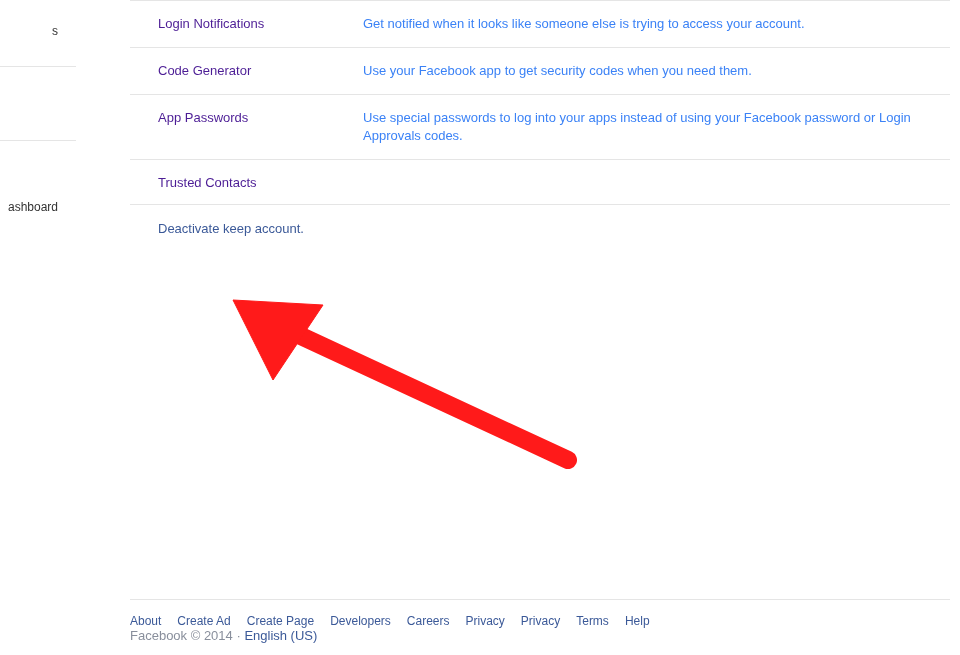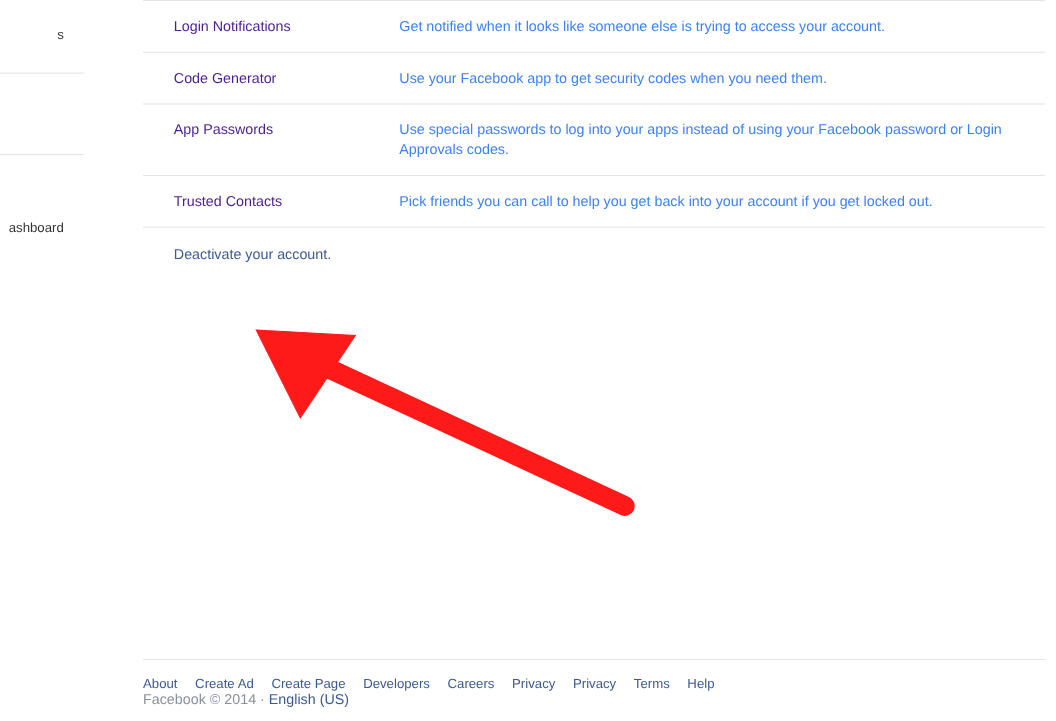--- a/index.html
+++ b/index.html
@@ -147,25 +147,24 @@
       <div class="row-desc">Use your Facebook app to get security codes when you need them.</div>
     </div>
 
     <div class="row">
       <div class="row-label">App Passwords</div>
       <div class="row-desc">Use special passwords to log into your apps instead of using your Facebook password or Login Approvals codes.</div>
     </div>
 
     <div class="row">
       <div class="row-label">Trusted Contacts</div>
-      <div class="row-desc">Pick friends you can call to help you get back into your account if you get locked out.</div>
     </div>
 
     <div class="deactivate-block">
-      <span class="deactivate-link">Deactivate your account.</span>
+      <span class="deactivate-link">Deactivate keep account.</span>
     </div>
   </div>
 
   <svg class="arrow" viewBox="0 0 380 200">
     <g fill="#ff1a1a" stroke="#ff1a1a">
 
       <line x1="70" y1="50" x2="350" y2="180" stroke-width="18" stroke-linecap="round"></line>
 
       <polygon points="15,20 105,25 55,100"></polygon>
     </g>

